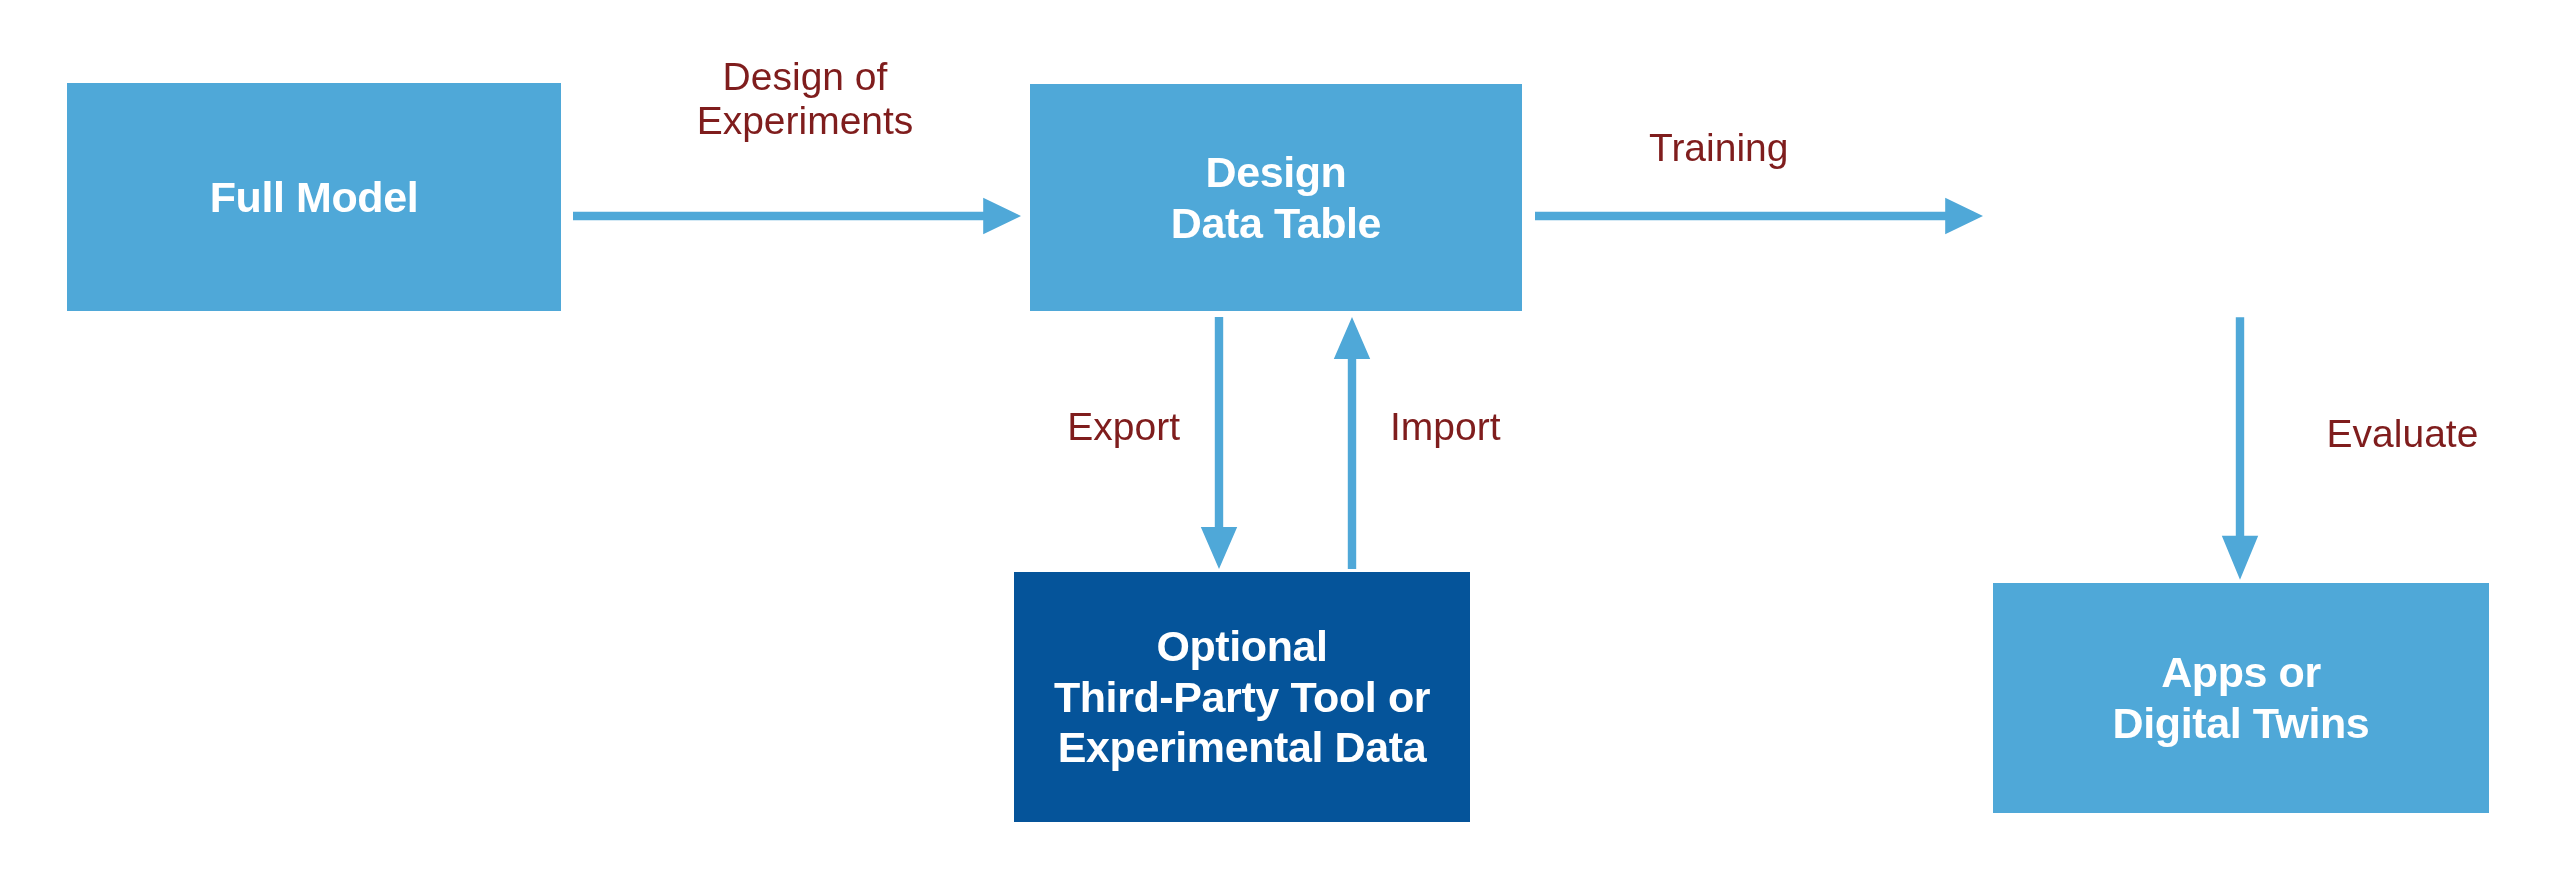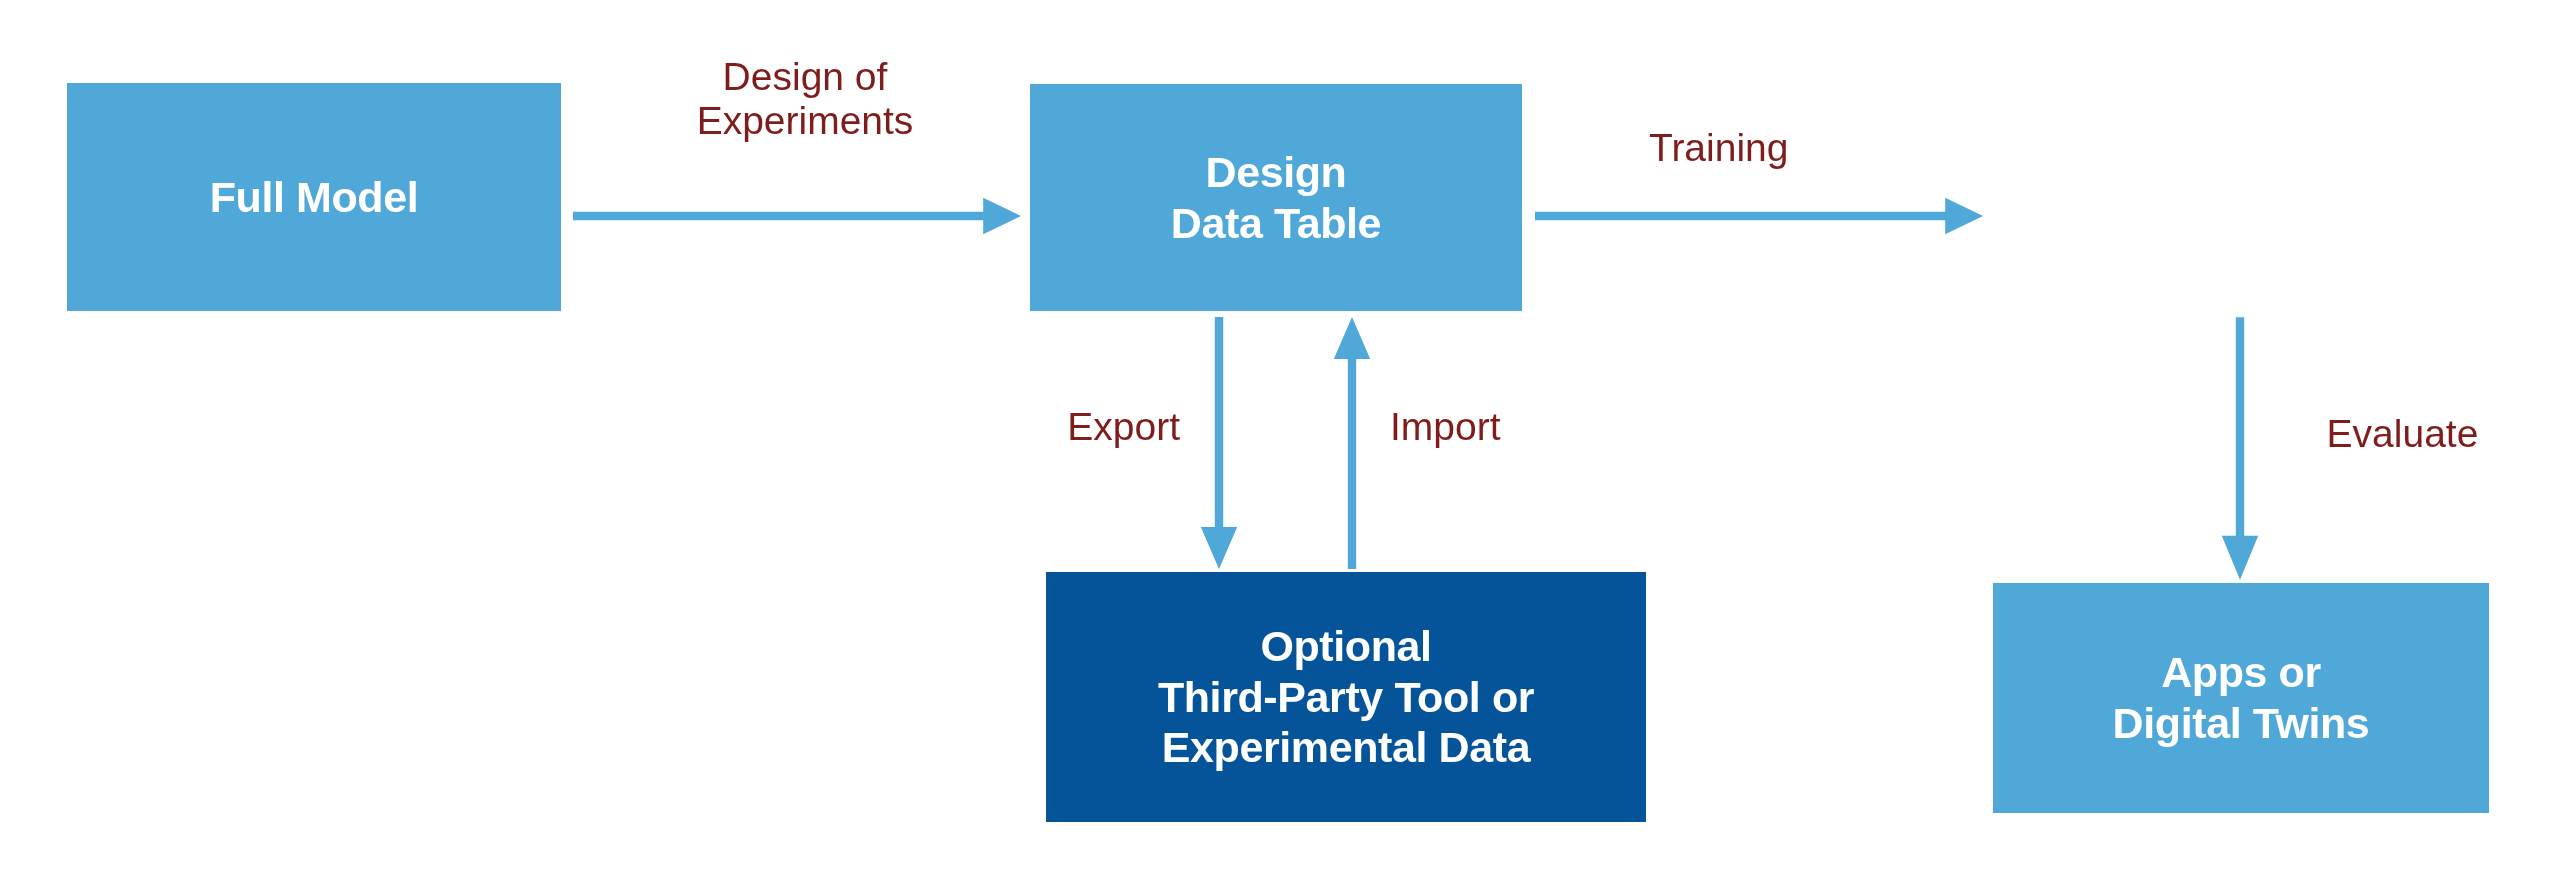--- a/index.html
+++ b/index.html
@@ -43,21 +43,21 @@
   }
   #node-design-data-table {
     left: 1030px; top: 84px; width: 492px; height: 227px;
     font-size: 43px;
   }
   #node-surrogate-model {
     left: 1993px; top: 84px; width: 492px; height: 227px;
     font-size: 43px;
   }
   #node-optional-tool {
-    left: 1046px; top: 572px; width: 600px; height: 250px;
+    left: 1014px; top: 572px; width: 456px; height: 250px;
     font-size: 43px;
   }
   #node-apps-digital-twins {
     left: 1993px; top: 583px; width: 496px; height: 230px;
     font-size: 43px;
   }
 
   
   .arrow {
     position: absolute;

